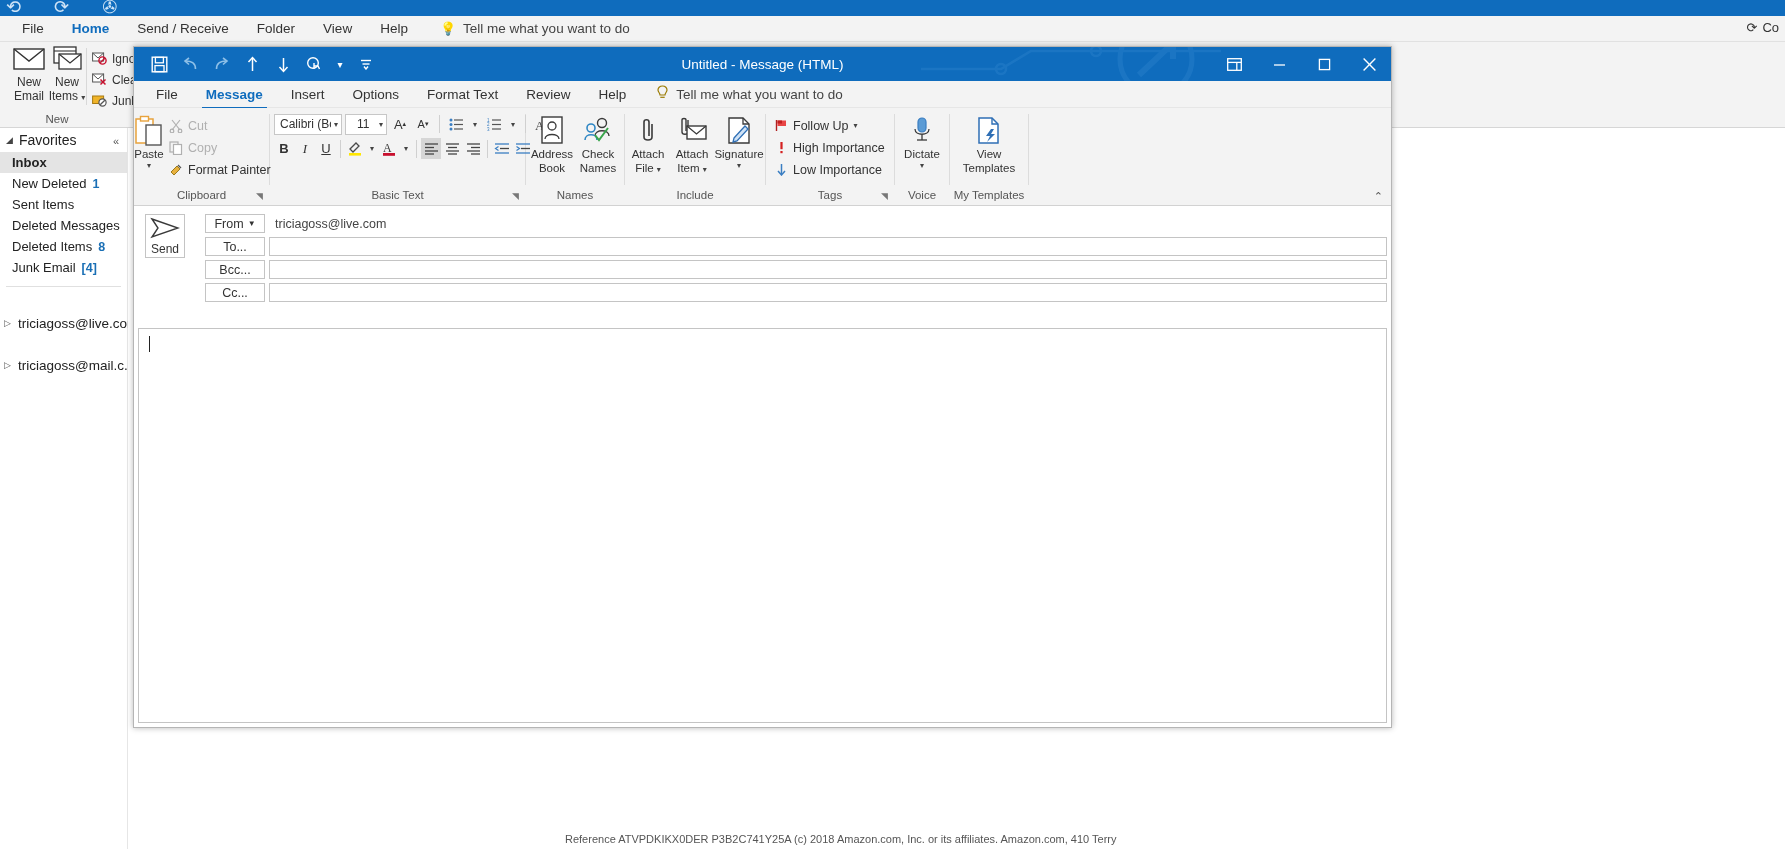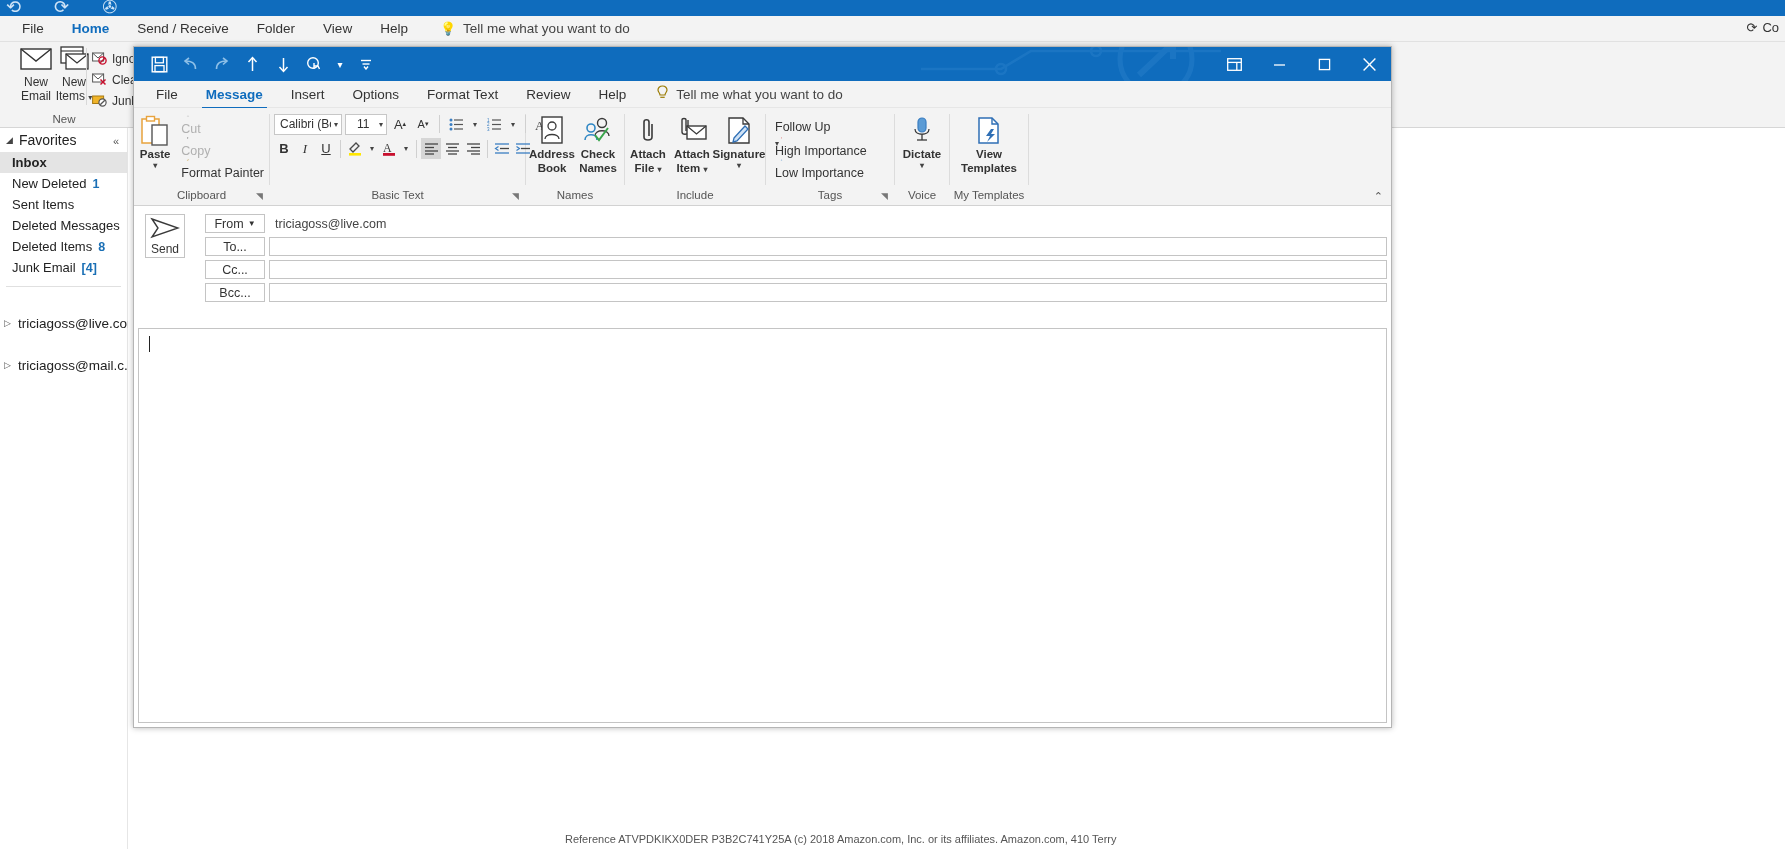--- a/index.html
+++ b/index.html
@@ -34,21 +34,21 @@
     content:""; position:absolute; left:12px; right:12px; bottom:-4px; height:2px; background:#0f6cbd;
   }
   .ol-tellme { display:flex; align-items:center; gap:7px; padding-left:18px; color:#444; font-size:13.5px;}
   .ol-tellme .bulb { color:#b48a00; font-size:13px; }
   .ol-conn { position:absolute; right:6px; top:20px; font-size:13px; color:#333; display:flex; align-items:center; gap:5px;}
 
   .ol-ribbon {
     position:absolute; left:0; top:42px; width:100%; height:86px;
     background:#f3f3f3; border-bottom:1px solid #d6d6d6;
   }
-  .ol-grp-new { position:absolute; left:12px; top:0; width:104px; height:100%; }
+  .ol-grp-new { position:absolute; left:5px; top:0; width:104px; height:100%; }
   .ol-newbtn { position:absolute; top:4px; width:40px; text-align:center; font-size:12px; color:#333; line-height:1.15;}
   .ol-grp-label { position:absolute; bottom:2px; width:100%; text-align:center; font-size:11.5px; color:#555;}
   .ol-vsep { position:absolute; top:6px; bottom:22px; width:1px; background:#d8d8d8;}
   .ol-del-list { position:absolute; left:92px; top:6px; font-size:12px; color:#333; }
   .ol-del-list div { display:flex; align-items:center; gap:5px; height:21px;}
 
   
   .ol-sidebar { position:absolute; left:0; top:128px; width:128px; bottom:0; background:#ffffff; border-right:1px solid #e6e6e6;}
   .ol-fav-head { display:flex; align-items:center; gap:6px; padding:4px 4px 4px 6px; font-size:14px; color:#222;}
   .ol-collapse { position:absolute; right:8px; top:7px; color:#555; font-size:11px;}
@@ -116,25 +116,25 @@
   .rgrp { position:relative; height:100%; display:flex; flex-direction:column;}
   .rgrp-body { flex:1; display:flex; align-items:flex-start; padding-top:5px;}
   .rgrp-label {
     height:18px; line-height:16px; text-align:center; font-size:11.5px; color:#555; position:relative;
   }
   .rgrp-launch { position:absolute; right:6px; top:1px; font-size:9px; color:#777;}
   .rgrp-div { width:1px; background:#dcdcdc; margin:6px 0 20px 0; flex:0 0 1px;}
 
   .bigbtn {
     width:54px; display:flex; flex-direction:column; align-items:center; gap:1px;
-    font-size:11.5px; color:#333; text-align:center; line-height:1.1; padding-top:2px;font-weight:bold;
+    font-size:11.5px; color:#333; text-align:center; line-height:1.1; padding-top:2px;
   }
   .bigbtn .ic { height:32px; display:flex; align-items:center; justify-content:center;}
   .smallcol { display:flex; flex-direction:column; gap:1px; padding-top:2px;}
-  .smallbtn { display:flex; gap:5px; height:21px; padding:0 5px; font-size:12.5px; color:#333; white-space:nowrap;flex-direction:column;}
+  .smallbtn { display:flex; align-items:center; gap:5px; height:21px; padding:0 5px; font-size:12.5px; color:#333; white-space:nowrap;}
   .smallbtn.disabled { color:#b0b0b0;}
   .caret { font-size:8px; color:#444; }
 
   .fontrow { display:flex; align-items:center; gap:3px; padding:0 4px; height:24px;}
   .fontbox {
     height:21px; border:1px solid #c7c7c7; background:#fff; font-size:12px; color:#333;
     display:flex; align-items:center; padding:0 3px 0 5px; gap:3px;
   }
   .fmtrow { display:flex; align-items:center; gap:1px; padding:0 4px; height:25px;}
   .fbtn {
@@ -351,20 +351,21 @@
       <div class="cw-qat-btn tiny">▾</div>
       <div class="cw-qat-btn tiny" style="margin-left:6px;">
         <svg width="12" height="12" viewBox="0 0 12 12">
             <line x1="1" y1="2.5" x2="11" y2="2.5" stroke="#ffffff" stroke-width="1.4"></line>
             <line x1="2.5" y1="6" x2="9.5" y2="6" stroke="#ffffff" stroke-width="1.4"></line>
             <path d="M4 8.5 L6 11 L8 8.5" stroke="#ffffff" stroke-width="1.4" fill="none"></path>
           </svg>
       </div>
     </div>
 
+    <div class="cw-title-text">Untitled  -  Message (HTML)</div>
 
     <div class="cw-winbtns">
       <div class="cw-winbtn">
         <svg width="15" height="13" viewBox="0 0 15 13">
             <rect x="0.7" y="0.7" width="13.6" height="11.6" fill="none" stroke="#ffffff" stroke-width="1.3"></rect>
             <line x1="0.7" y1="4.4" x2="14.3" y2="4.4" stroke="#ffffff" stroke-width="1.3"></line>
             <line x1="9.8" y1="4.4" x2="9.8" y2="12.3" stroke="#ffffff" stroke-width="1.3"></line>
           </svg>
       </div>
       <div class="cw-winbtn">
@@ -749,27 +750,27 @@
         <div class="fstatic">triciagoss@live.com</div>
       </div>
       <div class="frow">
         <div class="fbtnlabel">
             <span>To...</span>
           </div>
         <div class="finput"></div>
       </div>
       <div class="frow">
         <div class="fbtnlabel">
-            <span>Cc...</span>
+            <span>Bcc...</span>
           </div>
         <div class="finput"></div>
       </div>
       <div class="frow">
         <div class="fbtnlabel">
-            <span>Bcc...</span>
+            <span>Cc...</span>
           </div>
         <div class="finput"></div>
       </div>
     </div>
   </div>
 
   <div class="cw-body">
     <div class="caret-line"></div>
     <div style="padding:7px 10px; font-size:13px; color:#222;"></div>
   </div>

